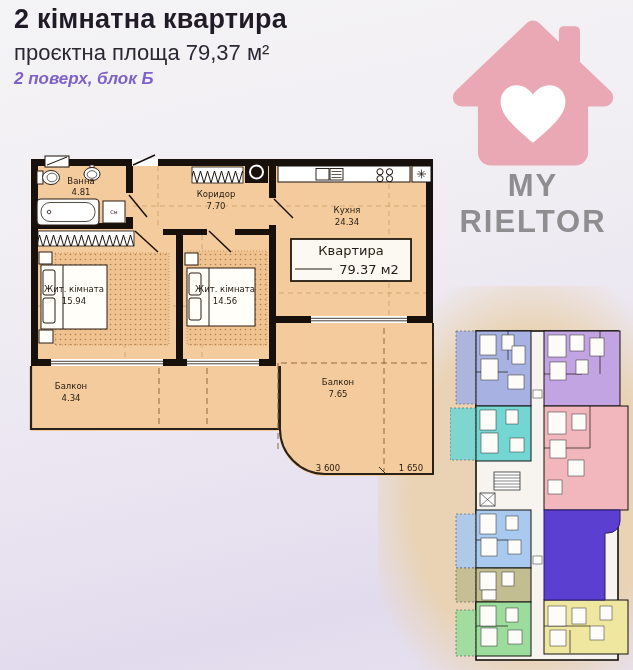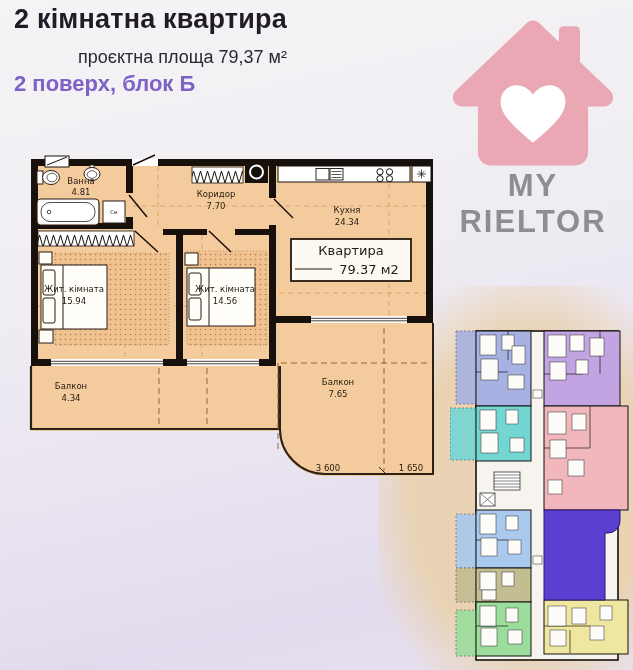--- a/index.html
+++ b/index.html
@@ -7,22 +7,22 @@
     position:relative; width:633px; height:670px; overflow:hidden;
     font-family:"Liberation Sans", sans-serif;
     background:linear-gradient(168deg,#f4f3f5 0%,#f1eff3 30%,#eae5f1 62%,#e2dbed 85%,#e8e2f0 100%);
   }
   .tan-blob{
     position:absolute; left:378px; top:286px; width:262px; height:396px;
     background:radial-gradient(ellipse at 58% 52%, #e9d3b4 0%, #e9d3b4 55%, rgba(233,211,180,0) 80%);
   }
   .hdr{position:absolute; left:14px; top:4px;}
   .hdr h1{margin:0; font-size:27px; font-weight:800; letter-spacing:.2px; color:#201b26;}
-  .hdr .area{margin-top:12px; font-size:18px; color:#2c2733;text-align:right;}
-  .hdr .floor{margin-top:3px; font-size:22px; font-weight:600; color:#7e62c6;}
+  .hdr .area{margin-top:5px; font-size:22px; color:#2c2733;}
+  .hdr .floor{margin-top:3px; font-size:17px; font-style:italic; font-weight:600; color:#7e62c6;}
   .logo{position:absolute; left:438px; top:16px; width:190px; text-align:center;}
   .logo svg{display:block; margin:0 auto;}
   .brand{margin-top:2px; font-size:31px; font-weight:700; letter-spacing:2px; color:#8e8d90;}
   .plan-wrap{position:absolute; left:29px; top:153px;}
   .mini-wrap{position:absolute; left:450px; top:330px;}
   svg text{font-family:"DejaVu Sans", sans-serif; fill:#241b11;}
   .rlabel{font-size:8.5px;}
   .dim{font-size:8.5px;}
   .stamp{font-size:13px;}
   .tiny{font-size:5px;}

